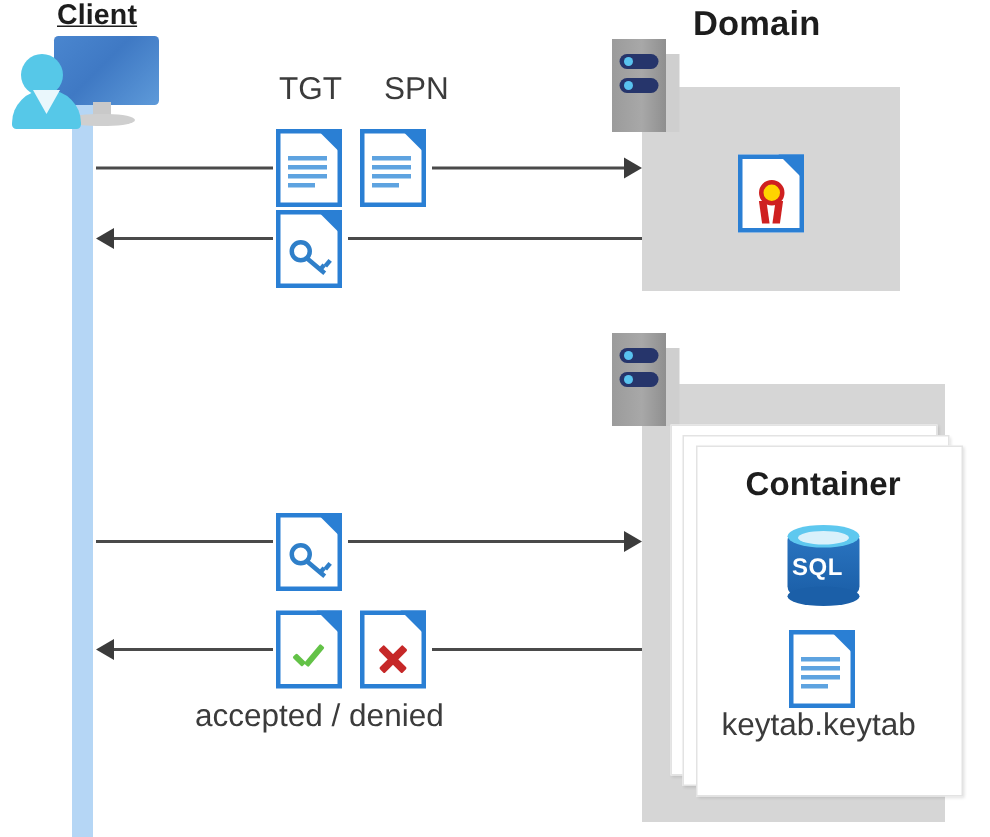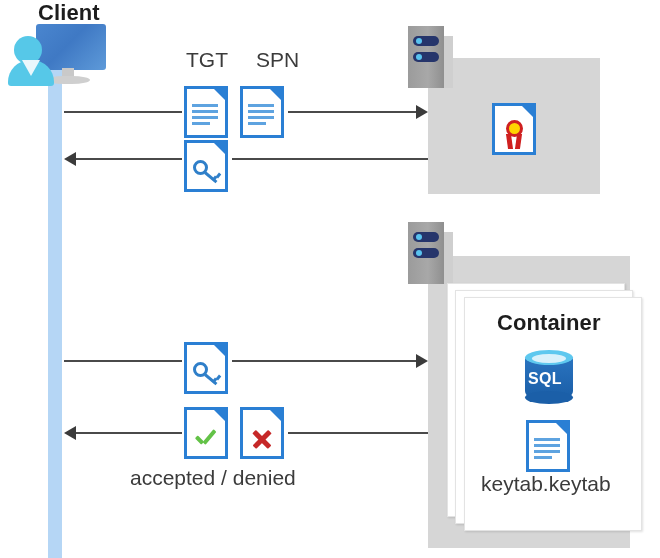--- a/index.html
+++ b/index.html
@@ -9,21 +9,21 @@
 
   
   .abs{position:absolute;}
 
   
   .lifeline{position:absolute;left:48px;top:58px;width:14px;height:500px;
             background:#b5d6f5;}
 
   
   .title-bold{font-weight:bold;color:#1d1d1d;letter-spacing:.1px;}
-  #client-title{left:38px;top:0px;font-size:22px;}
+  #client-title{left:38px;top:0px;font-size:19px;text-decoration:underline;}
   #dc-title{left:462px;top:1px;font-size:23px;line-height:29px;}
   #linux-title{left:462px;top:219px;font-size:23px;}
 
   
   .panel{background:#d6d6d6;}
   #dc-panel{left:428px;top:58px;width:172px;height:136px;}
   #linux-panel{left:428px;top:256px;width:202px;height:292px;}
 
   
   .rack{position:absolute;width:36px;height:62px;
@@ -148,20 +148,21 @@
     <div class="body2"></div>
     <div class="collar"></div>
   </div>
 
   <div class="rack" id="dc-rack">
     <div class="sh"></div>
     <div class="pill p1"></div>
     <div class="pill p2"></div>
   </div>
   <div class="abs title-bold" id="dc-title">
+    <div>Domain</div>
   </div>
 
   <div class="doc" style="left:492px;top:103px;">
     <div class="body"></div>
     <div class="fold"></div>
     <div class="certg">
       <div class="rb rb1"></div>
       <div class="rb rb2"></div>
       <div class="circ"></div>
     </div>

